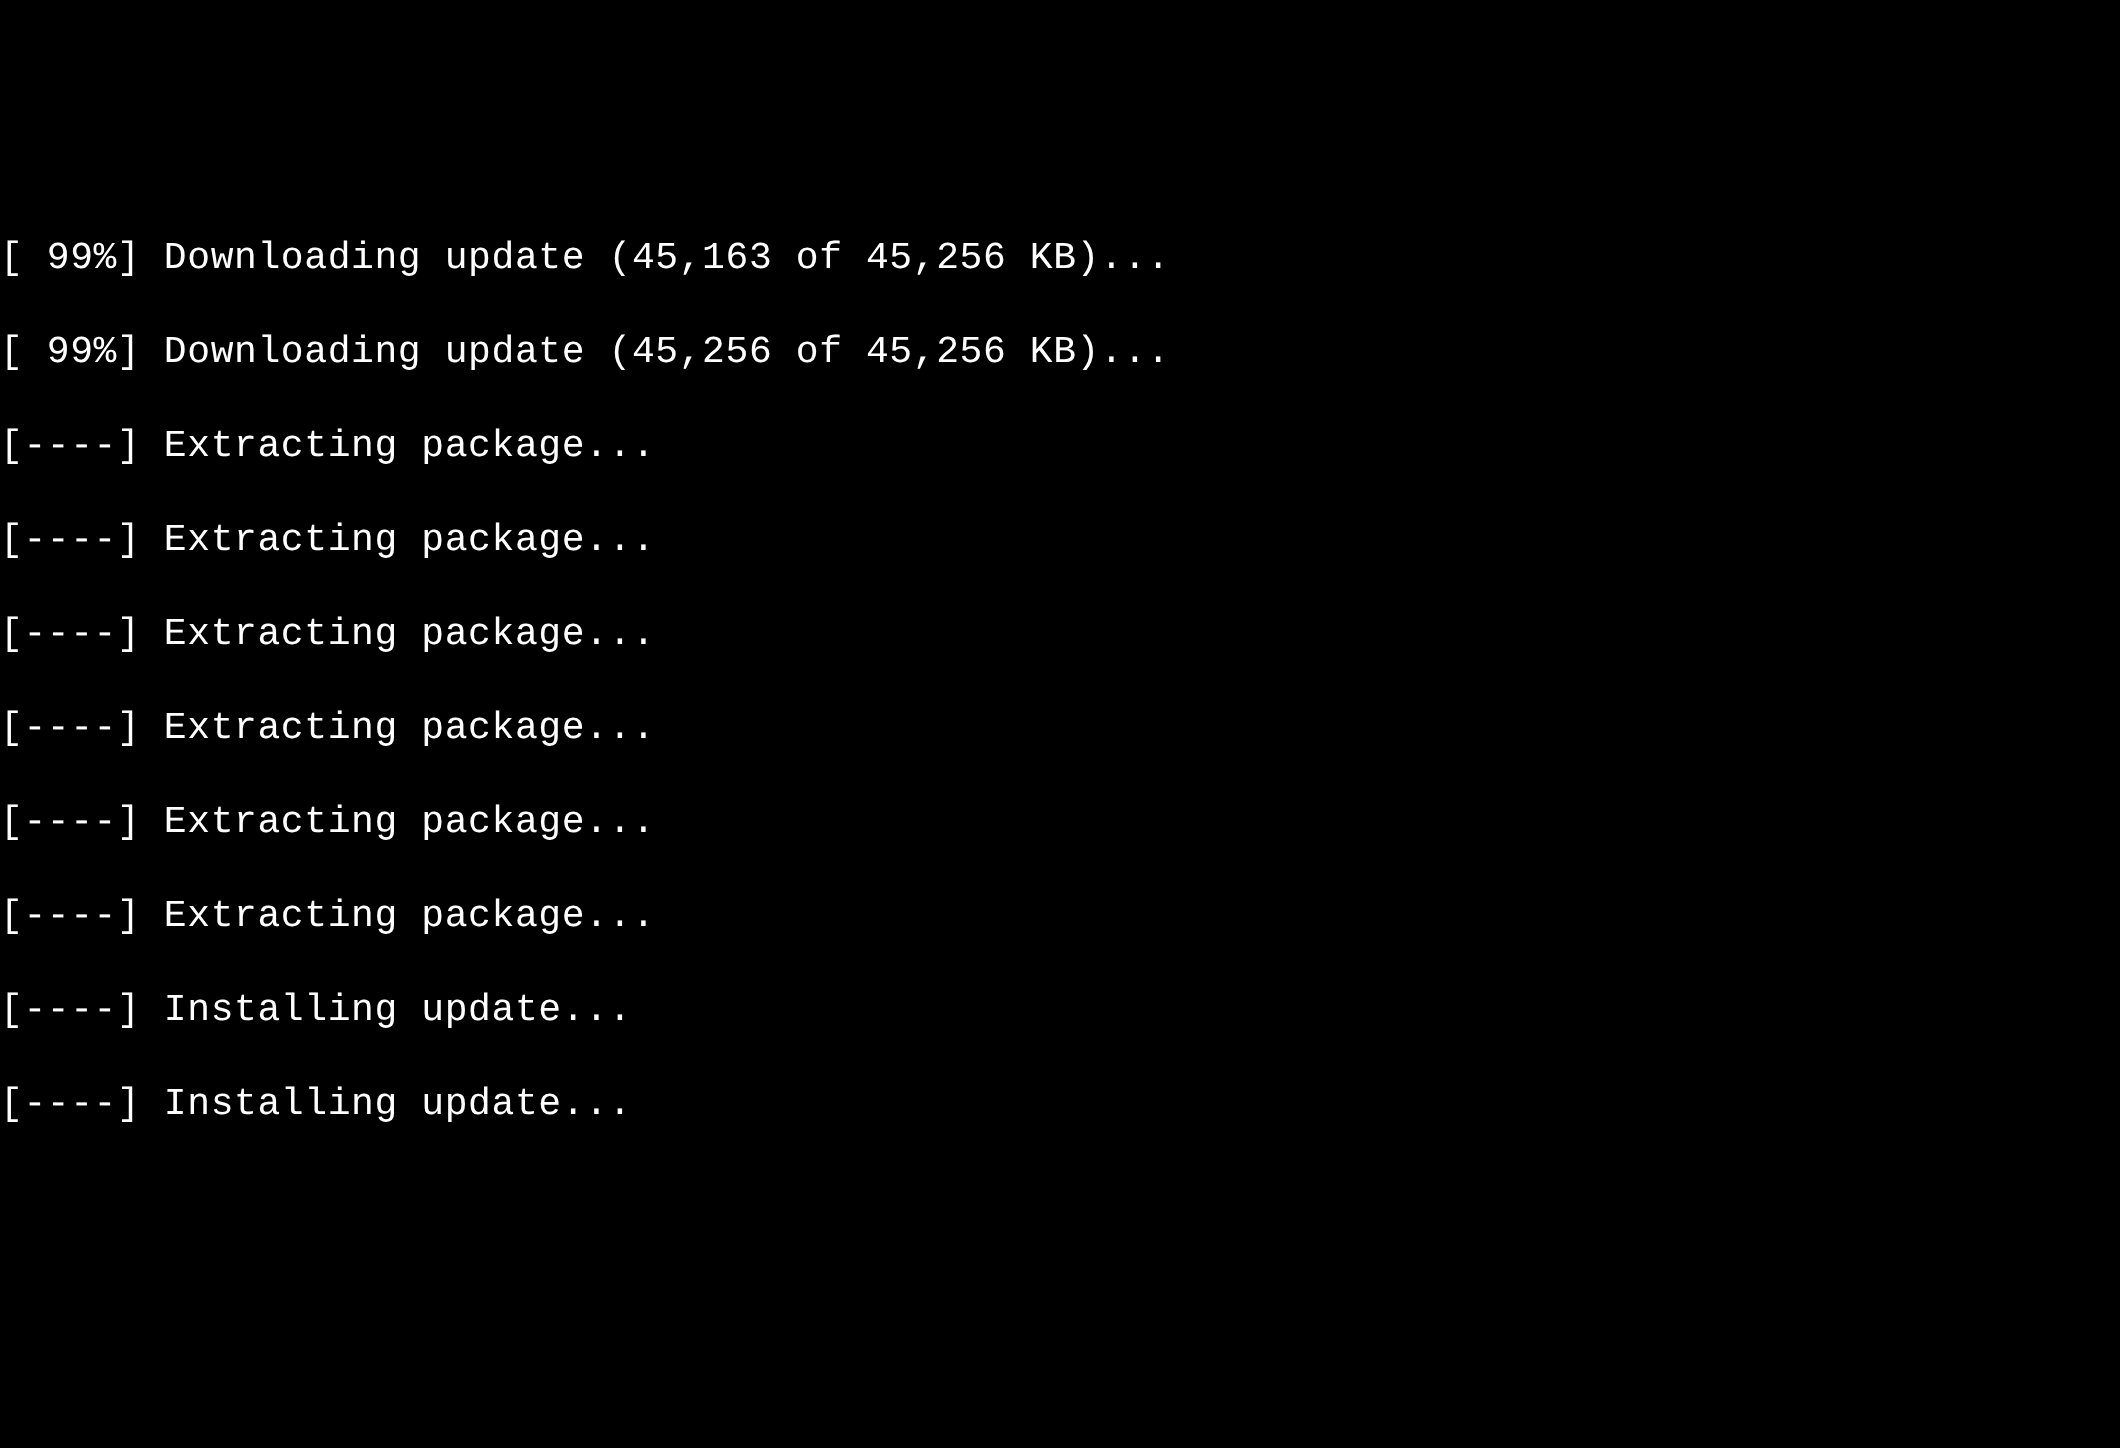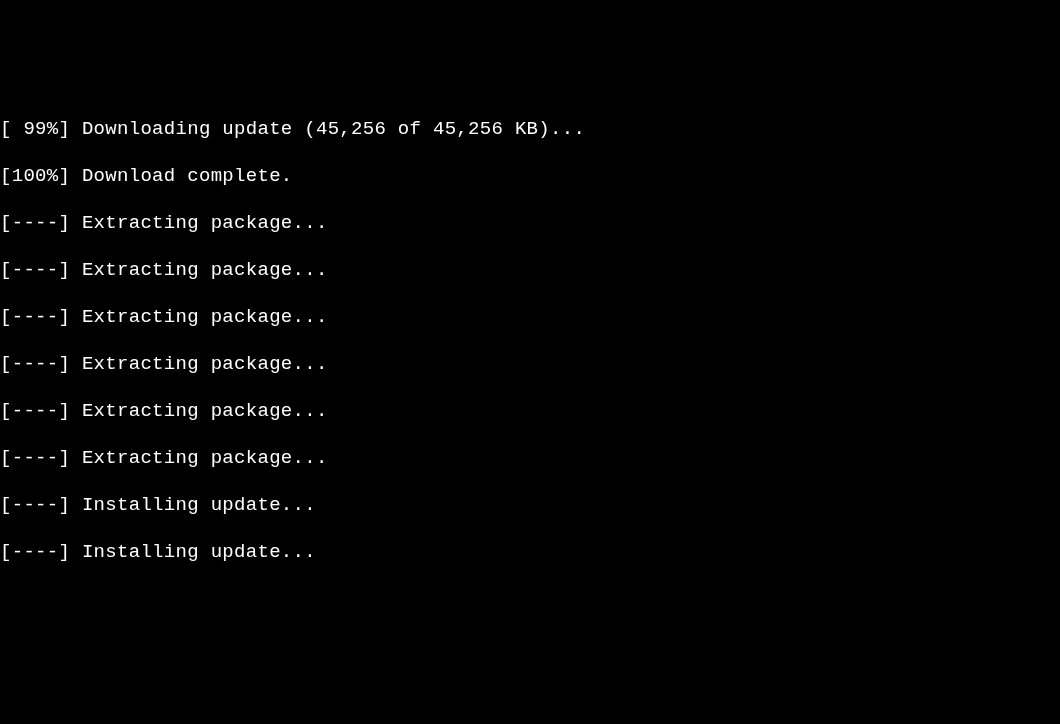--- a/index.html
+++ b/index.html
@@ -26,22 +26,22 @@
     .line {
       display: block;
     }
   </style>
 </head>
 <body>
 
 
 
 <div class="terminal">
+<span class="line">[ 99%] Downloading update (45,163 of 45,256 KB)...</span>
 <span class="line">[ 99%] Downloading update (45,256 of 45,256 KB)...</span>
-<span class="line">[100%] Download complete.</span>
 <span class="line">[----] Extracting package...</span>
 <span class="line">[----] Extracting package...</span>
 <span class="line">[----] Extracting package...</span>
 <span class="line">[----] Extracting package...</span>
 <span class="line">[----] Extracting package...</span>
 <span class="line">[----] Extracting package...</span>
 <span class="line">[----] Installing update...</span>
 <span class="line">[----] Installing update...</span>
 
 

